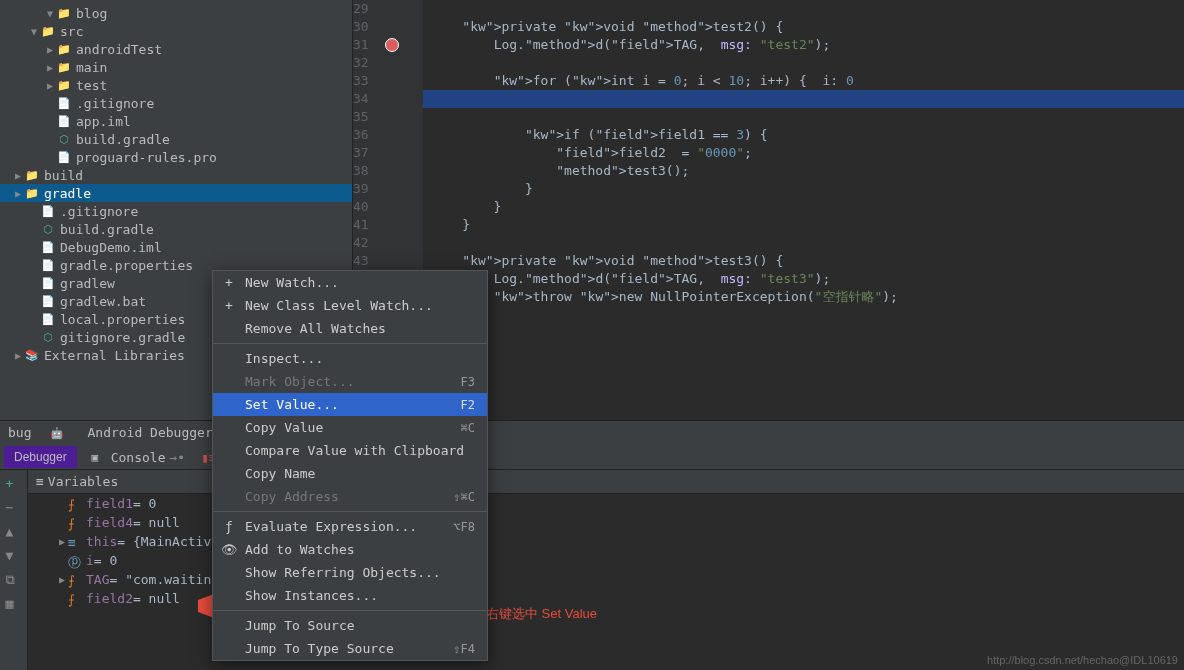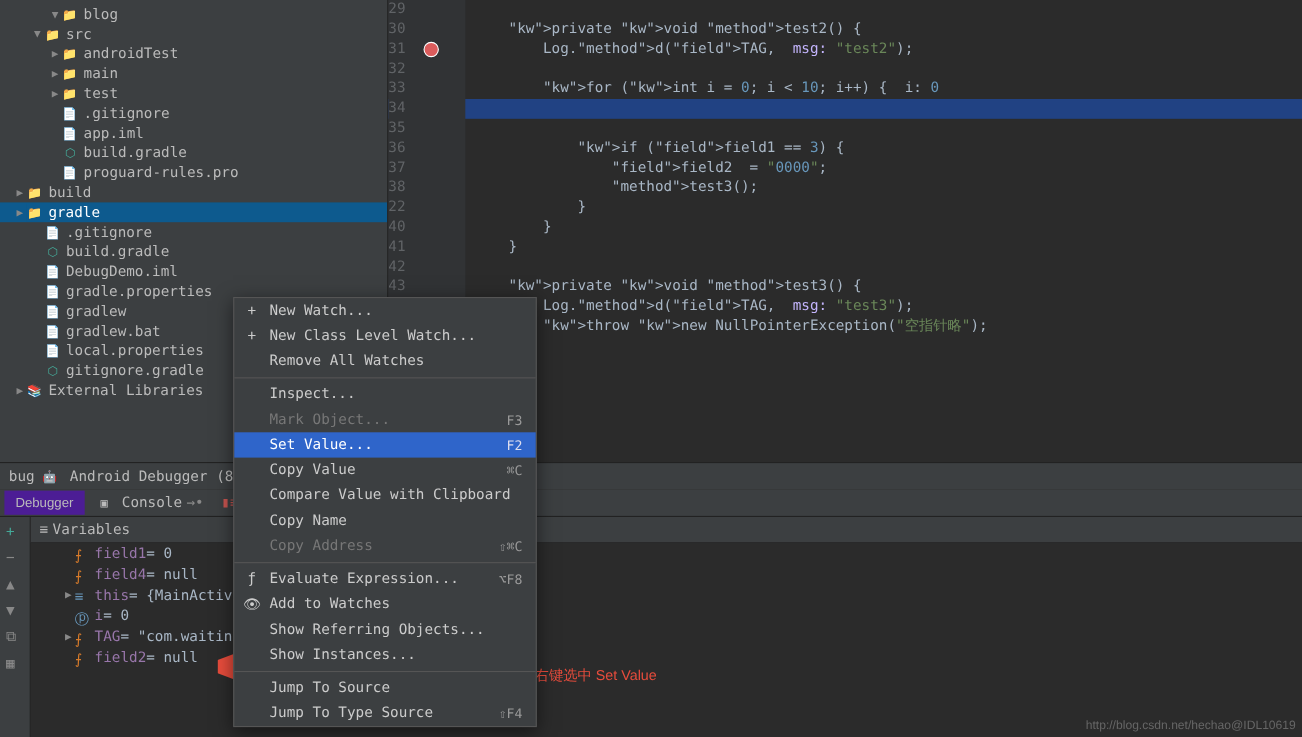--- a/index.html
+++ b/index.html
@@ -17,21 +17,21 @@
 .sel{background:#0d5a8e;color:#fff}
 .editor{flex:1;background:#2b2b2b;position:relative}
 .gutter{position:absolute;left:0;top:0;width:70px;background:#313335;height:100%;color:#606366;padding-right:22px;line-height:18px}
 .gutter .bp{position:absolute;right:2px;width:14px;height:14px;background:#db5c5c;border-radius:50%;border:1px solid #fff}
 .code{margin-left:70px;padding-left:8px;line-height:18px;white-space:pre}
 .hl-line{background:#214283;position:absolute;left:0;right:0;height:18px}
 .str{color:#6a8759}
 .num{color:#6897bb}
 .param{color:#c4b5fd}
 .cls{color:#a9b7c6}
-.debug-header{background:#3c3f41;border-top:1px solid #222;padding:4px 8px;color:#bbb;font-family:-apple-system,sans-serif;font-size:12px;display:flex;align-items:center;gap:6px}
+.debug-header{background:#3c3f41;border-top:1px solid #222;padding:4px 8px;color:#bbb;font-family:-apple-system,sans-serif;font-size:12px;display:flex;gap:18px}
 .tabrow{background:#3c3f41;border-bottom:1px solid #222;display:flex;align-items:center;padding:0 4px}
 .tab{padding:4px 10px;color:#bbb;font-family:-apple-system,sans-serif;font-size:12px;display:flex;align-items:center;gap:4px}
 .tab.active{background:#4c1d95}
 .vars-panel{background:#2b2b2b;height:200px;display:flex}
 .vars-toolbar{width:28px;background:#3c3f41;border-right:1px solid #222;display:flex;flex-direction:column;align-items:center;padding-top:6px;gap:8px}
 .vars-body{flex:1}
 .vars-header{background:#3c3f41;padding:4px 8px;color:#bbb;font-family:-apple-system,sans-serif;font-size:12px;border-bottom:1px solid #222;display:flex;align-items:center;gap:4px}
 .var-row{padding:2px 8px 2px 28px;display:flex;align-items:center;font-family:Menlo,monospace;white-space:nowrap}
 .var-row .arrow{color:#888}
 .vicon{width:14px;height:14px;margin-right:4px;display:inline-block}
@@ -186,21 +186,21 @@
         <div style="position:relative">29</div>
         <div style="position:relative">30<span class="bp" style="top:20px"></span></div>
         <div style="position:relative">31</div>
         <div style="position:relative">32</div>
         <div style="position:relative">33</div>
         <div style="position:relative">34</div>
         <div style="position:relative">35</div>
         <div style="position:relative">36</div>
         <div style="position:relative">37</div>
         <div style="position:relative">38</div>
-        <div style="position:relative">22</div>
+        <div style="position:relative">39</div>
         <div style="position:relative">40</div>
         <div style="position:relative">41</div>
         <div style="position:relative">42</div>
         <div style="position:relative">43<span class="bp" style="top:254px"></span></div>
         <div style="position:relative">44</div>
         <div style="position:relative">45</div>
       </div>
     <div class="code" id="code">
     <span class="&lt;span">"kw"</span>&gt;private <span class="&lt;span">"kw"</span>&gt;void <span class="&lt;span">"method"</span>&gt;test2() {
         <span class="cls">Log</span>.<span class="&lt;span">"method"</span>&gt;d(<span class="&lt;span">"field"</span>&gt;TAG,  <span class="param">msg:</span> <span class="str">"test2"</span>);

